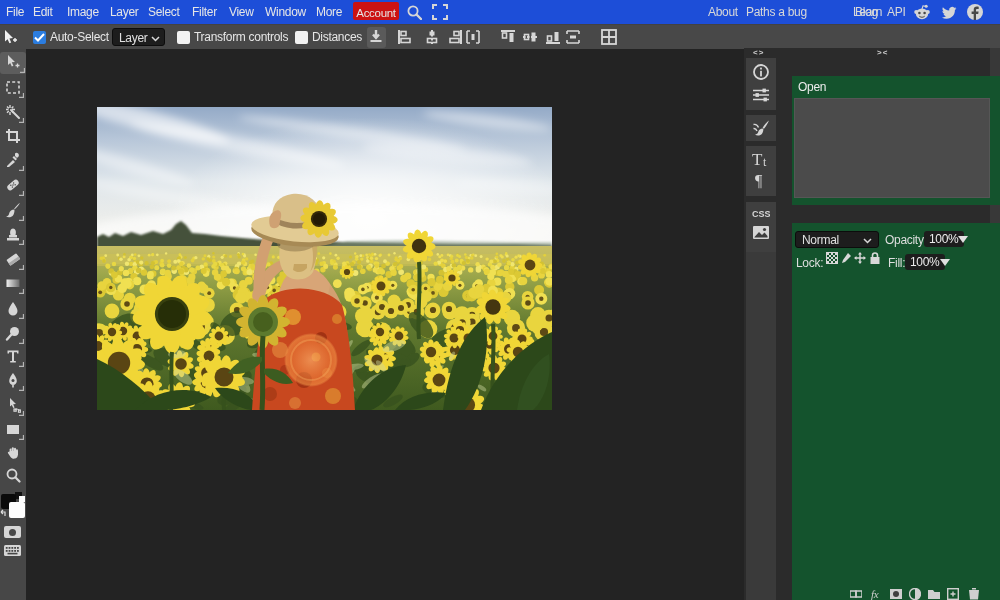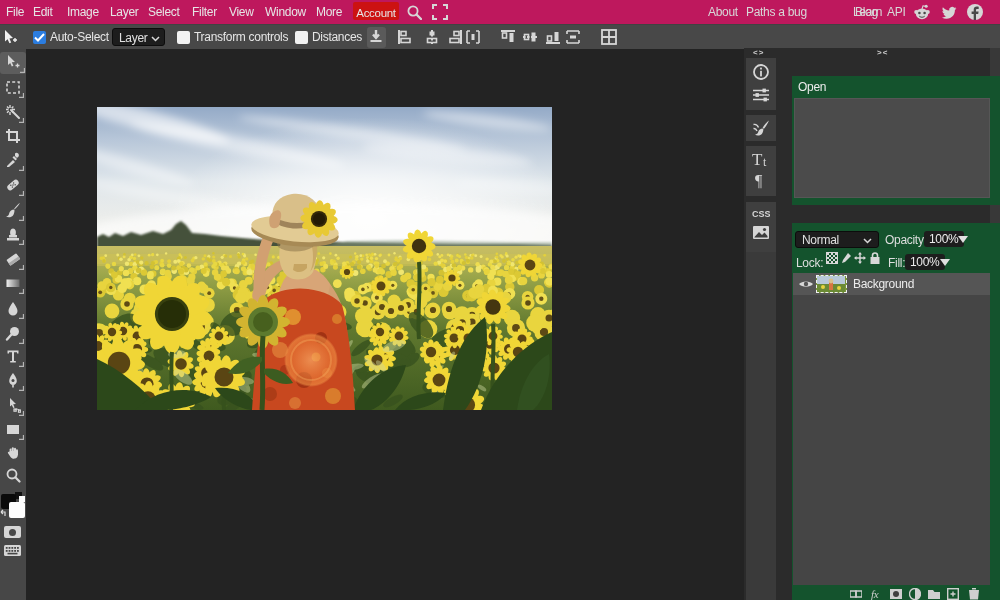--- a/index.html
+++ b/index.html
@@ -1,21 +1,21 @@
 <!DOCTYPE html>
 <html><head><meta charset="utf-8"><title>p</title>
 <style>
 *{margin:0;padding:0;box-sizing:border-box}
 html,body{width:1000px;height:600px;overflow:hidden;background:#262626}
 body{font-family:"Liberation Sans",sans-serif;font-size:12px;letter-spacing:-0.3px;color:#e4e4e4;
 position:relative}
 #app{position:absolute;left:0;top:0;width:1000px;height:600px}
 .abs{position:absolute}
 
-#menubar{left:0;top:0;width:1000px;height:24px;background:#be185d}
+#menubar{left:0;top:0;width:1000px;height:24px;background:#1d4ed8}
 #menubar .mi{position:absolute;top:4px;line-height:16px;color:#e6e6e6}
 #account{background:#cc1212;color:#fff;border-radius:2px;width:46px;text-align:center;padding:3px 0;font-size:11.5px;top:2px!important;height:18px}
 #optbar{left:0;top:24px;width:1000px;height:25px;background:#484848;border-top:1px solid #424242}
 #optbar .lab{position:absolute;top:5px;color:#e6e6e6}
 .cb{position:absolute;width:13px;height:13px;top:31px;border-radius:2px;background:#f2f2f2}
 .cb.on{background:#2b7de0}
 .cb.on svg{position:absolute;left:1px;top:2px}
 .sel{position:absolute;background:#1d1d1d;border:1px solid #0c0c0c;border-radius:3px;color:#e0e0e0}
 
 #leftbar{left:0;top:49px;width:26px;height:551px;background:#474747}
@@ -2417,37 +2417,20 @@
             <path d="M6 0 L8 2.5 H4 Z M6 12 L4 9.5 H8 Z M0 6 L2.5 4 V8 Z M12 6 L9.5 8 V4 Z" fill="#d8d8d8"></path>
             <path d="M6 1 V11 M1 6 H11" stroke="#d8d8d8" stroke-width="1.4"></path>
           </svg>
 <svg class="abs" width="12" height="12" style="left:77px;top:29px" viewBox="0 0 12 12">
             <rect x="1.5" y="5" width="9" height="7" fill="#d8d8d8"></rect>
             <path d="M3.5 5 V3.5 A2.5 2.5 0 0 1 8.5 3.5 V5" fill="none" stroke="#d8d8d8" stroke-width="1.6"></path>
           </svg>
 <div class="abs" style="left:96px;top:33px;color:#dedede">Fill:</div>
 <div class="val" style="left:113px;top:31px">100%</div>
 <div class="tri" style="left:148px;top:36px"></div>
-<div class="abs" style="left:1px;top:50px;width:197px;height:312px;background:#454545">
-<div id="layerrow">
-<svg class="abs" width="14" height="10" style="left:6px;top:6px">
-                <path d="M0 5 C3 1.5 11 1.5 14 5 C11 8.5 3 8.5 0 5 Z" fill="#d8d8d8"></path>
-                <circle cx="7" cy="5" r="2.2" fill="#555"></circle>
-              </svg>
-<div id="lthumb"><svg width="28" height="16" viewBox="0 0 28 16">
-                  <rect width="28" height="9" fill="#b8c8d8"></rect>
-                  <rect y="8" width="28" height="8" fill="#6b8a35"></rect>
-                  <circle cx="6" cy="11" r="2" fill="#e8d43c"></circle>
-                  <circle cx="22" cy="12" r="2" fill="#e8d43c"></circle>
-                  <path d="M12 6 h4 v8 h-4 z" fill="#d87540"></path>
-                  <circle cx="14" cy="5" r="2.4" fill="#d9bf8b"></circle>
-                </svg></div>
-<div class="abs" style="left:60px;top:4px;color:#ececec">Background</div>
-</div>
-</div>
 </div>
 </div>
 <div id="botbar">
         <svg class="abs" width="12" height="12" style="left:74px;top:0" viewBox="0 0 12 12">
           <rect x="0" y="3" width="6" height="6" fill="none" stroke="#cfcfcf" stroke-width="1.5"></rect>
           <rect x="6" y="3" width="6" height="6" fill="none" stroke="#cfcfcf" stroke-width="1.5"></rect>
         </svg>
 <svg class="abs" width="12" height="12" style="left:95px;top:0" viewBox="0 0 12 12">
           <text x="0" y="10" font-style="italic" font-size="11" fill="#cfcfcf" font-family="Liberation Serif,serif">fx</text>
         </svg>

